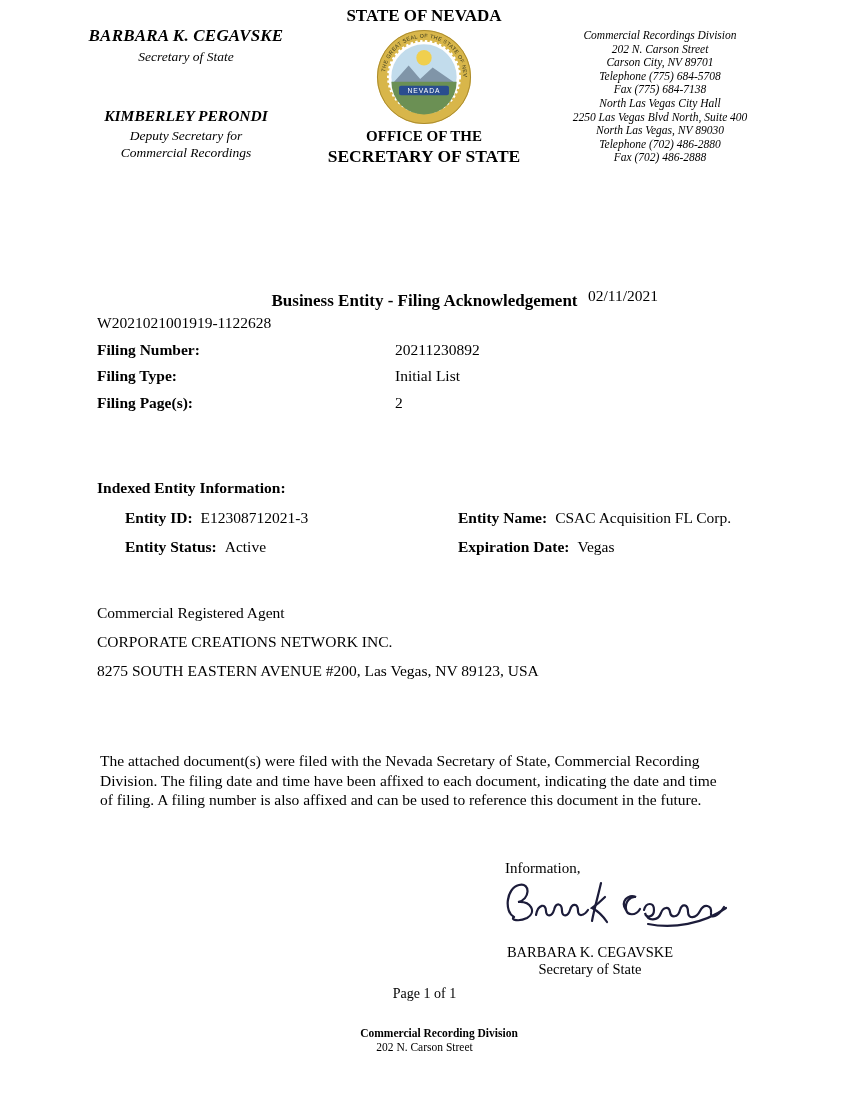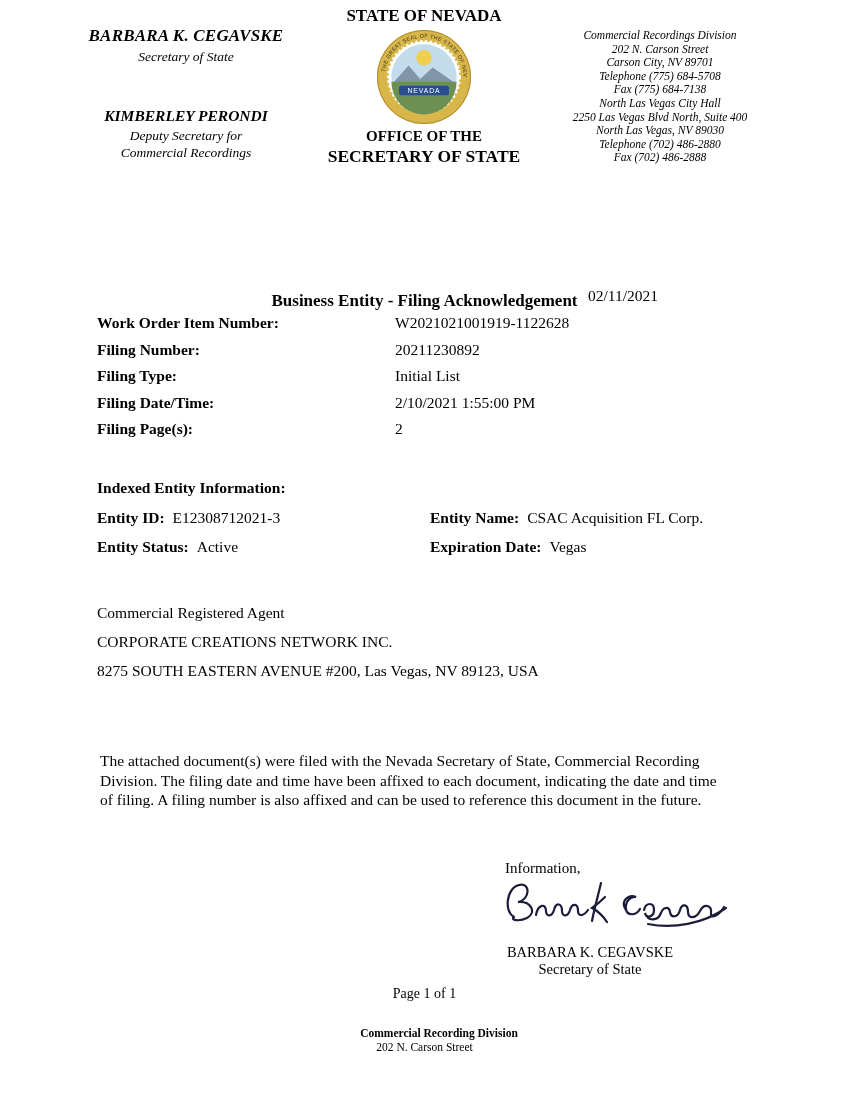--- a/index.html
+++ b/index.html
@@ -44,21 +44,21 @@
 
   .fields { position:absolute; left:97px; top:314px; width:640px; }
   .field-row { display:flex; margin-bottom:8px; font-size:15.5px; line-height:18.6px; }
   .field-label { font-weight:bold; width:298px; flex:0 0 298px; }
   .field-value { }
 
   .indexed-heading {
     position:absolute; left:97px; top:479px;
     font-size:15.5px; font-weight:bold;
   }
-  .pair { position:absolute; font-size:15.5px; }
+  .pair { position:absolute; font-size:15.5px;margin-left:28px; }
   .pair .lbl { font-weight:bold; }
   .pair .val { margin-left:8px; }
   .p-eid   { left:97px;  top:509px; }
   .p-ename { left:430px; top:509px; }
   .p-estat { left:97px;  top:538px; }
   .p-exp   { left:430px; top:538px; }
 
   .agent-block { position:absolute; left:97px; top:598px; font-size:15.5px; line-height:29px; }
 
   .notice {
@@ -128,34 +128,29 @@
     <div class="addr-line">North Las Vegas, NV 89030</div>
     <div class="addr-line">Telephone (702) 486-2880</div>
     <div class="addr-line">Fax (702) 486-2888</div>
   </div>
 
   <div class="doc-title">Business Entity - Filing Acknowledgement</div>
   <div class="doc-date">02/11/2021</div>
 
   <div class="fields">
     <div class="field-row">
-      <span class="field-label">Work Order Item Number:</span>
       <span class="field-value">W2021021001919-1122628</span>
     </div>
     <div class="field-row">
       <span class="field-label">Filing Number:</span>
       <span class="field-value">20211230892</span>
     </div>
     <div class="field-row">
       <span class="field-label">Filing Type:</span>
       <span class="field-value">Initial List</span>
-    </div>
-    <div class="field-row">
-      <span class="field-label">Filing Date/Time:</span>
-      <span class="field-value">2/10/2021 1:55:00 PM</span>
     </div>
     <div class="field-row">
       <span class="field-label">Filing Page(s):</span>
       <span class="field-value">2</span>
     </div>
   </div>
 
   <div class="indexed-heading">Indexed Entity Information:</div>
 
   <div class="pair p-eid">

